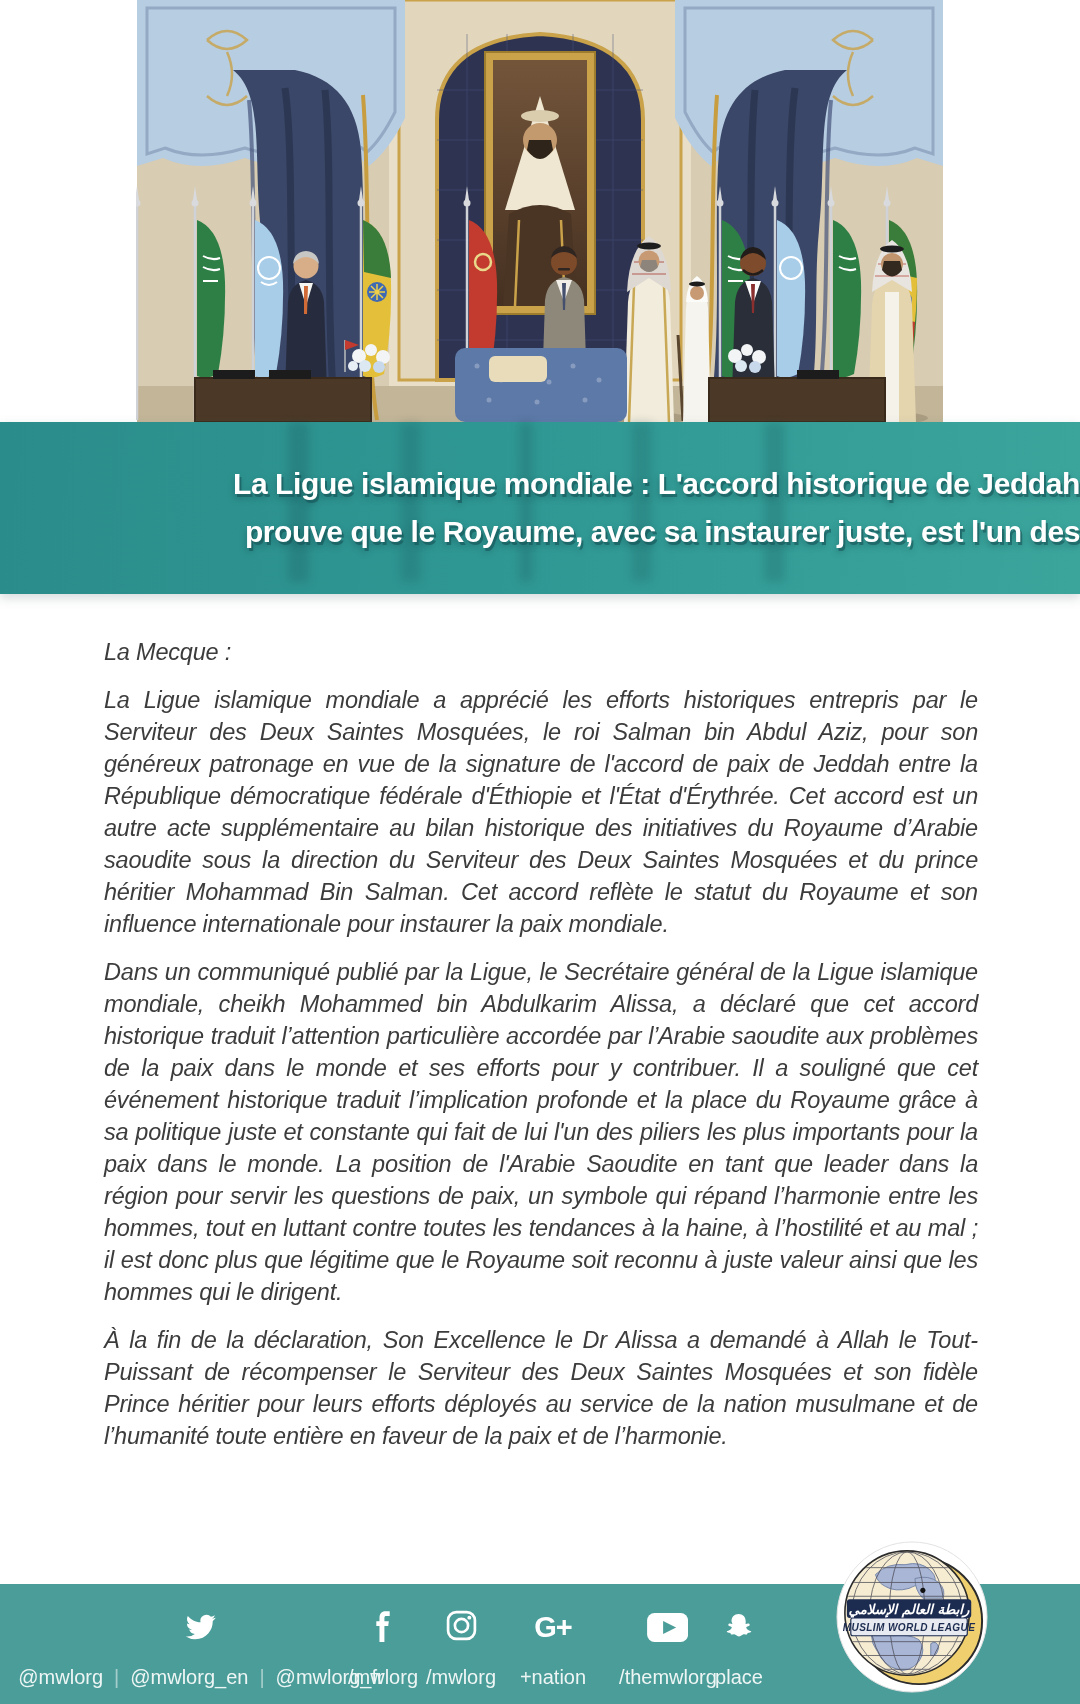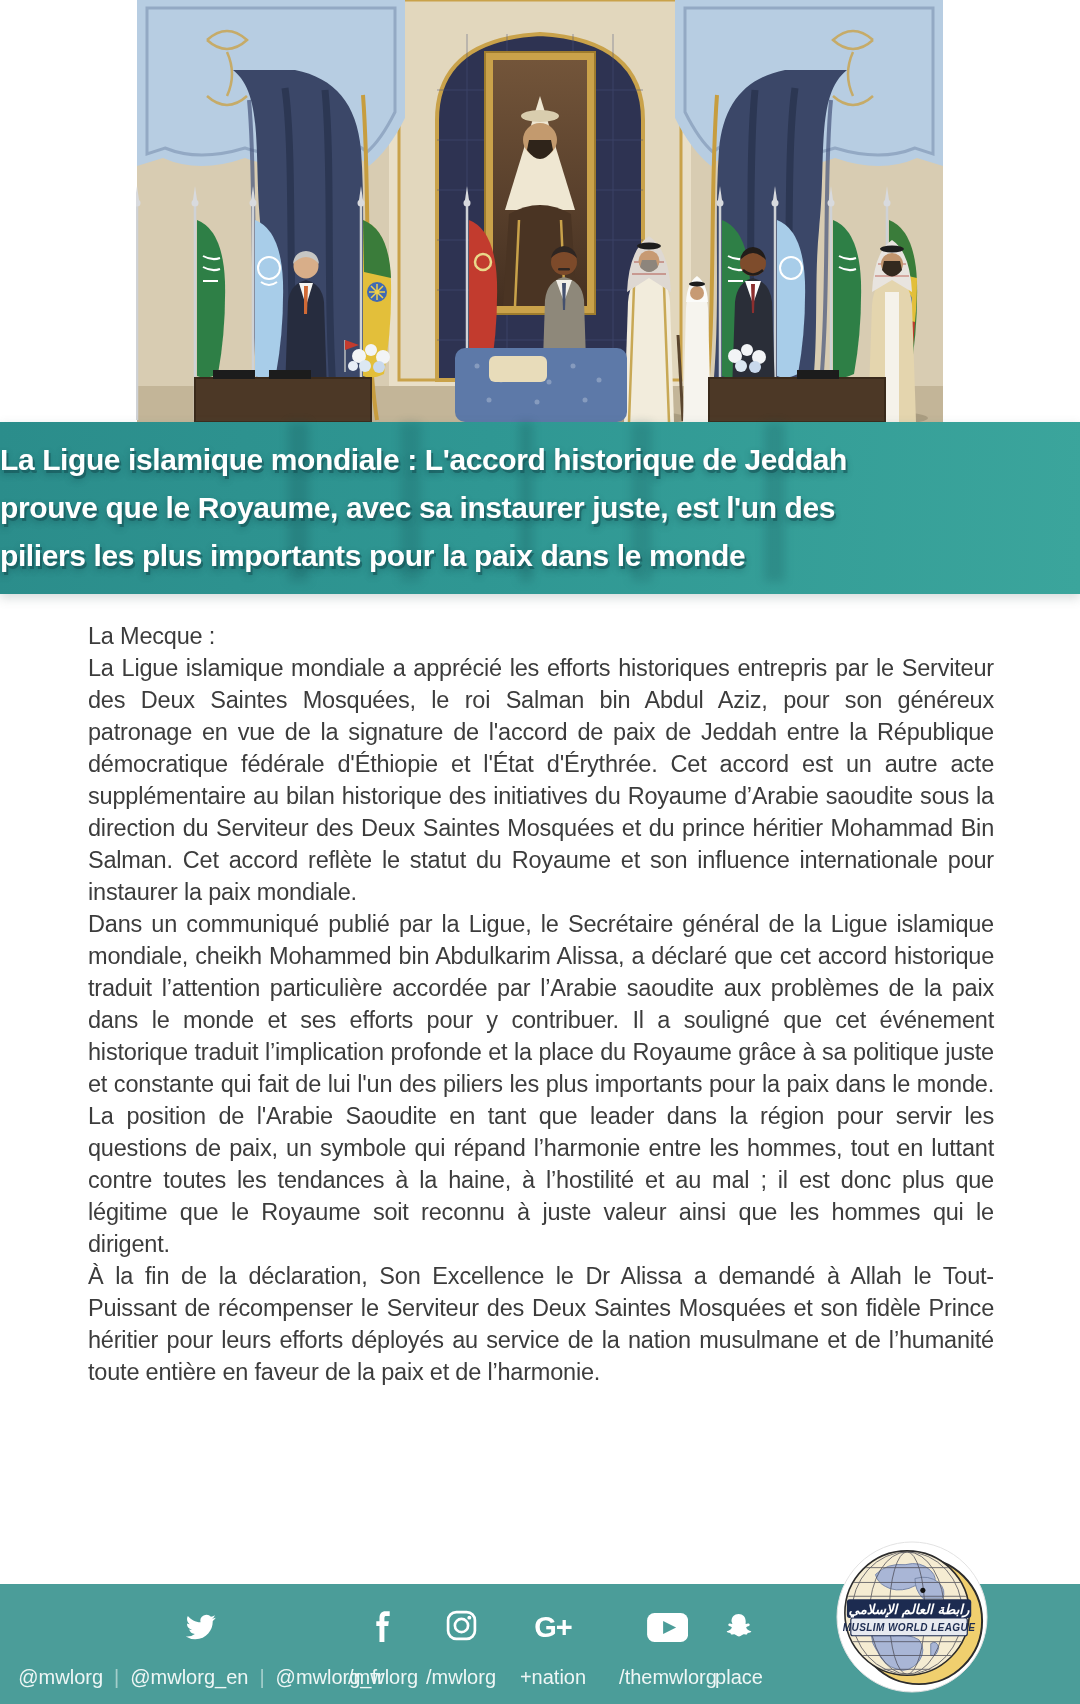--- a/index.html
+++ b/index.html
@@ -6,37 +6,37 @@
   .page{position:relative;width:1080px;height:1704px;background:#ffffff;overflow:hidden;
         font-family:"Liberation Sans", sans-serif;}
 
   
   .photo-strip{position:absolute;top:0;left:136px;width:808px;height:422px;overflow:hidden;}
   .photo-strip svg{display:block;}
 
   
   .banner{position:absolute;top:422px;left:0;width:1080px;height:172px;
           background:linear-gradient(93deg,#2b8d8b 0%,#2f9793 45%,#3ba59c 100%);
-          display:flex;flex-direction:column;align-items:flex-start;justify-content:center;
+          display:flex;flex-direction:column;align-items:flex-end;justify-content:center;
           box-shadow:0 4px 10px rgba(90,110,110,.25);}
   .banner::before{content:"";position:absolute;top:0;bottom:12px;left:190px;right:190px;
           background:linear-gradient(90deg,
             transparent 0 14%, rgba(14,62,68,.35) 14% 17%, transparent 17% 30%,
             rgba(14,62,68,.30) 30% 33%, transparent 33% 47%, rgba(14,62,68,.35) 47% 49%,
             transparent 49% 63%, rgba(14,62,68,.30) 63% 66%, transparent 66% 82%,
             rgba(14,62,68,.32) 82% 85%, transparent 85%);
           filter:blur(5px);opacity:.55;pointer-events:none;}
   .banner-line{position:relative;z-index:1;color:#ffffff;font-weight:bold;font-size:30px;
           line-height:48px;letter-spacing:-0.4px;white-space:nowrap;
           text-shadow:2px 3px 0 rgba(20,78,82,.55), 0 4px 7px rgba(16,66,72,.45);}
 
   
   .article{position:absolute;top:620px;left:88px;width:906px;color:#3c3c3c;
            font-size:23.5px;line-height:32px;letter-spacing:-0.2px;}
-  .article p{margin:0;text-align:justify;}
+  .article p{margin:16px;text-align:justify;font-style:italic;}
   .article p.dateline{text-align:left;}
 
   
   .footer{position:absolute;left:0;top:1584px;width:1080px;height:120px;background:#4b9d99;}
   .social-col{position:absolute;top:24px;transform:translateX(-50%);
               display:flex;flex-direction:column;align-items:center;}
   .icon-box{height:34px;display:flex;align-items:flex-end;justify-content:center;}
   .handles{margin-top:24px;display:flex;gap:11px;font-size:20px;color:#eef6f5;white-space:nowrap;}
   .handle{color:#eef6f5;}
   .pipe{opacity:.55;}
@@ -229,21 +229,20 @@
           <stop offset="0" stop-color="#8a6a48"></stop>
             <stop offset="1" stop-color="#2e2016"></stop>
         </linearGradient>
       </defs>
     </svg>
   </div>
 
   <div class="banner">
     <div class="banner-line">La Ligue islamique mondiale : L'accord historique de Jeddah</div>
     <div class="banner-line">prouve que le Royaume, avec sa instaurer juste, est l'un des</div>
-    <div class="banner-line">piliers les plus importants pour la paix dans le monde</div>
   </div>
 
   <div class="article">
     <p class="dateline">La Mecque :</p>
     <p>La Ligue islamique mondiale a apprécié les efforts historiques entrepris par le Serviteur des Deux Saintes Mosquées, le roi Salman bin Abdul Aziz, pour son généreux patronage en vue de la signature de l'accord de paix de Jeddah entre la République démocratique fédérale d'Éthiopie et l'État d'Érythrée. Cet accord est un autre acte supplémentaire au bilan historique des initiatives du Royaume d’Arabie saoudite sous la direction du Serviteur des Deux Saintes Mosquées et du prince héritier Mohammad Bin Salman. Cet accord reflète le statut du Royaume et son influence internationale pour instaurer la paix mondiale.</p>
     <p>Dans un communiqué publié par la Ligue, le Secrétaire général de la Ligue islamique mondiale, cheikh Mohammed bin Abdulkarim Alissa, a déclaré que cet accord historique traduit l’attention particulière accordée par l’Arabie saoudite aux problèmes de la paix dans le monde et ses efforts pour y contribuer. Il a souligné que cet événement historique traduit l’implication profonde et la place du Royaume grâce à sa politique juste et constante qui fait de lui l'un des piliers les plus importants pour la paix dans le monde. La position de l'Arabie Saoudite en tant que leader dans la région pour servir les questions de paix, un symbole qui répand l’harmonie entre les hommes, tout en luttant contre toutes les tendances à la haine, à l’hostilité et au mal ; il est donc plus que légitime que le Royaume soit reconnu à juste valeur ainsi que les hommes qui le dirigent.</p>
     <p>À la fin de la déclaration, Son Excellence le Dr Alissa a demandé à Allah le Tout-Puissant de récompenser le Serviteur des Deux Saintes Mosquées et son fidèle Prince héritier pour leurs efforts déployés au service de la nation musulmane et de l’humanité toute entière en faveur de la paix et de l’harmonie.</p>
   </div>
 
   <div class="footer">

